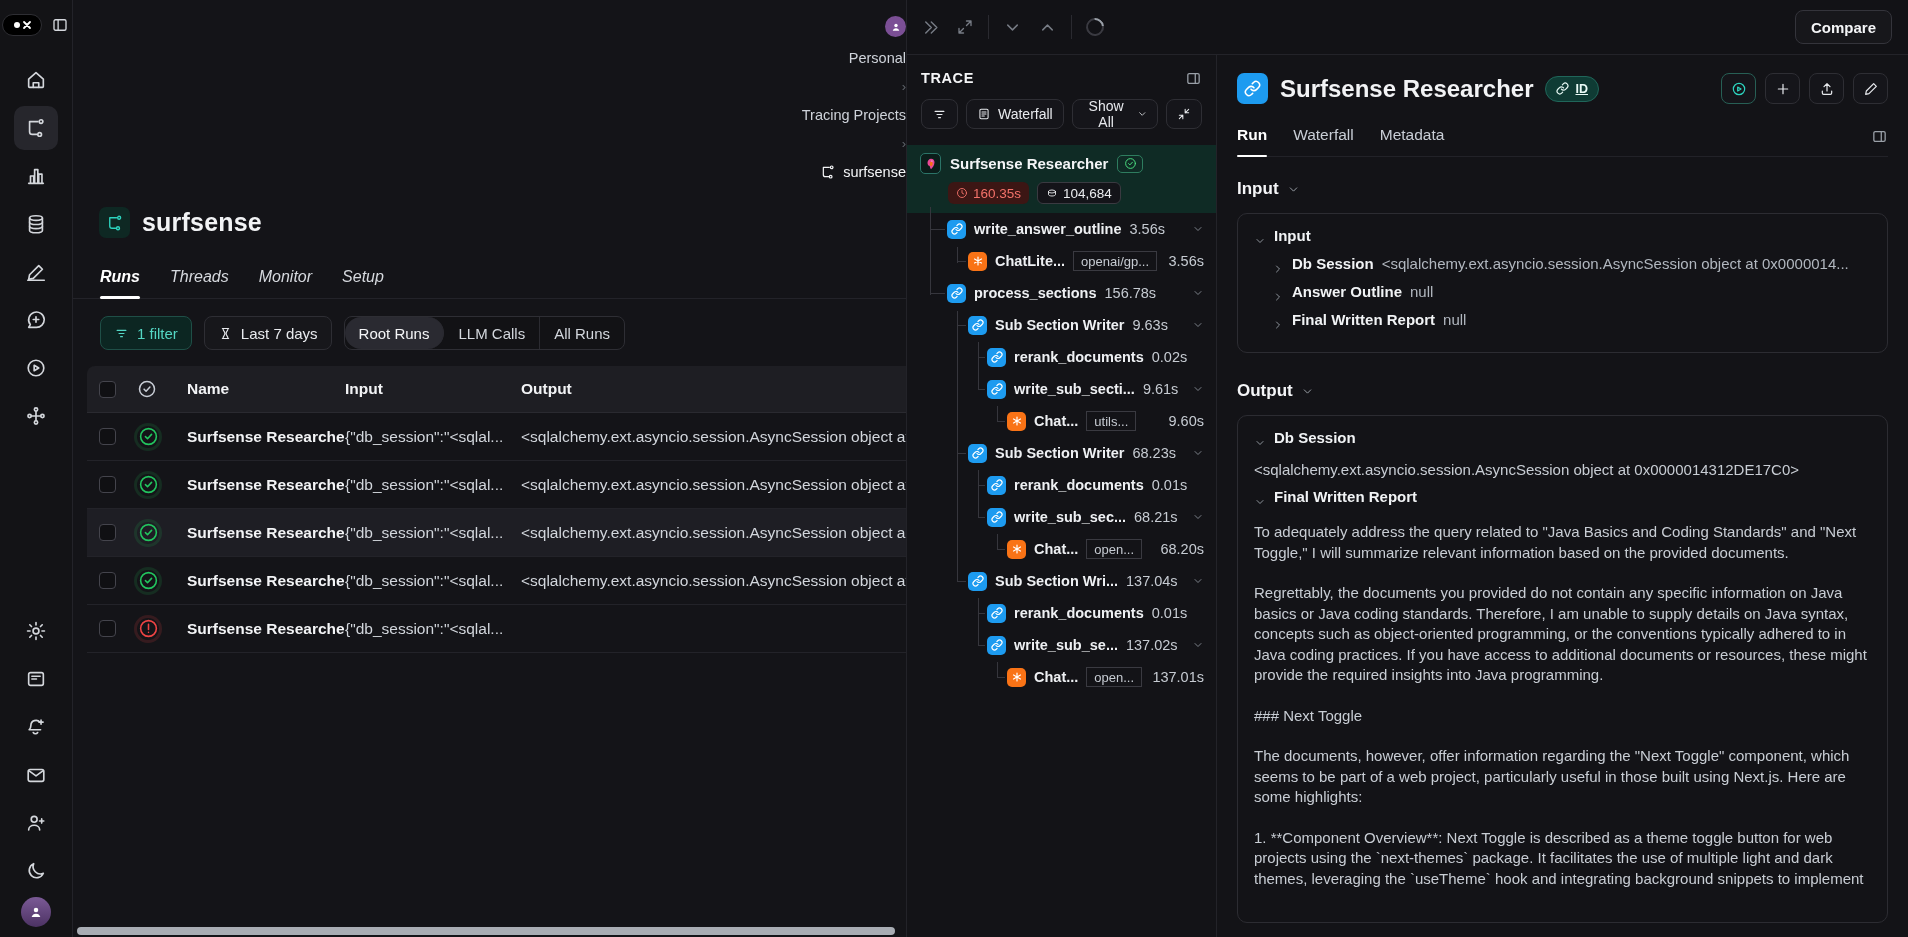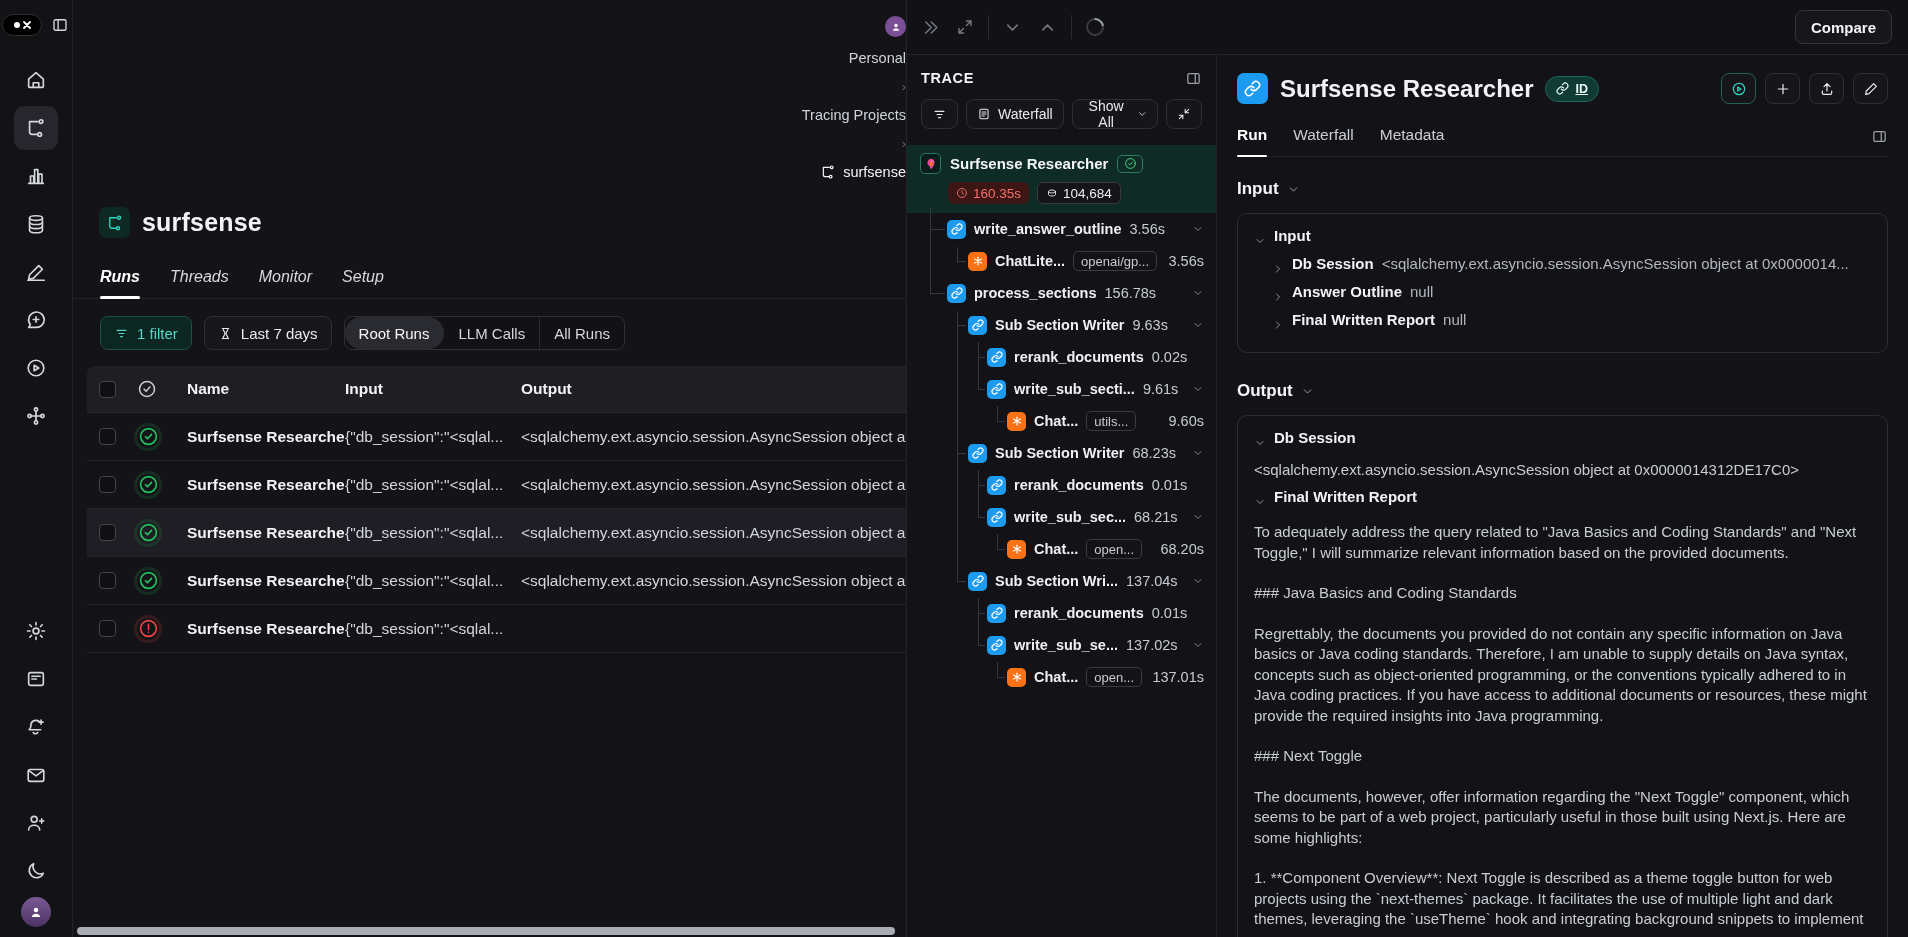--- a/index.html
+++ b/index.html
@@ -96,21 +96,21 @@
   .span-row::before { content:''; position:absolute; top:50%; height:1px; background:#36363d; }
   .lvl1 { padding-left:40px; } .lvl1::before { left:23px; width:15px; }
   .lvl2 { padding-left:61px; } .lvl2::before { left:50px; width:9px; }
   .lvl3 { padding-left:80px; } .lvl3::before { left:71px; width:7px; }
   .lvl4 { padding-left:100px; } .lvl4::before { left:90px; width:8px; }
   .sp-icon { flex:none; width:19px; height:19px; border-radius:5px; display:flex; align-items:center; justify-content:center; color:#fff; }
   .sp-icon.link { background:#1d9bf0; }
   .sp-icon.llm { background:#f97316; }
   .sp-name { font-weight:bold; color:#eef0f3; white-space:nowrap; }
   .sp-dur { color:#c6cbd2; }
-  .sp-pill { border:1px solid #3a3a41; border-radius:5px; height:20px; padding:0 7px; display:flex; align-items:center;
+  .sp-pill { border:1px solid #3a3a41; border-radius:0; height:20px; padding:0 7px; display:flex; align-items:center;
     color:#c6cbd2; font-size:13px; white-space:nowrap; }
   .sp-chev { margin-left:auto; color:#868b94; }
 
   
   .detail-panel { flex:1; background:#131317; padding:14px 20px 0; overflow:hidden; }
   .detail-head { display:flex; align-items:center; gap:12px; margin-top:4px; }
   .detail-icon { width:31px; height:31px; border-radius:7px; background:#1d9bf0; color:#fff;
     display:flex; align-items:center; justify-content:center; }
   .detail-title { font-size:24px; font-weight:bold; }
   .id-pill { height:26px; border-radius:13px; background:#0f3b34; border:1px solid #20665a; color:#eafaf6;
@@ -824,21 +824,20 @@
           <div class="kv-row">
             <span class="chev">
                 <svg class="ic" width="12" height="12" viewBox="0 0 24 24">
                   <path d="M6 9l6 6 6-6"></path>
                 </svg>
               </span>
             <span class="kv-key">Final Written Report</span>
           </div>
           <div style="margin-top:6px">
             <p class="para">To adequately address the query related to "Java Basics and Coding Standards" and "Next Toggle," I will summarize relevant information based on the provided documents.</p>
-            <p class="para">### Java Basics and Coding Standards</p>
             <p class="para">Regrettably, the documents you provided do not contain any specific information on Java basics or Java coding standards. Therefore, I am unable to supply details on Java syntax, concepts such as object-oriented programming, or the conventions typically adhered to in Java coding practices. If you have access to additional documents or resources, these might provide the required insights into Java programming.</p>
             <p class="para">### Next Toggle</p>
             <p class="para">The documents, however, offer information regarding the "Next Toggle" component, which seems to be part of a web project, particularly useful in those built using Next.js. Here are some highlights:</p>
             <p class="para">1. **Component Overview**: Next Toggle is described as a theme toggle button for web projects using the `next-themes` package. It facilitates the use of multiple light and dark themes, leveraging the `useTheme` hook and integrating background snippets to implement</p>
           </div>
         </div>
       </section>
     </div>
   </div>
 </div>

